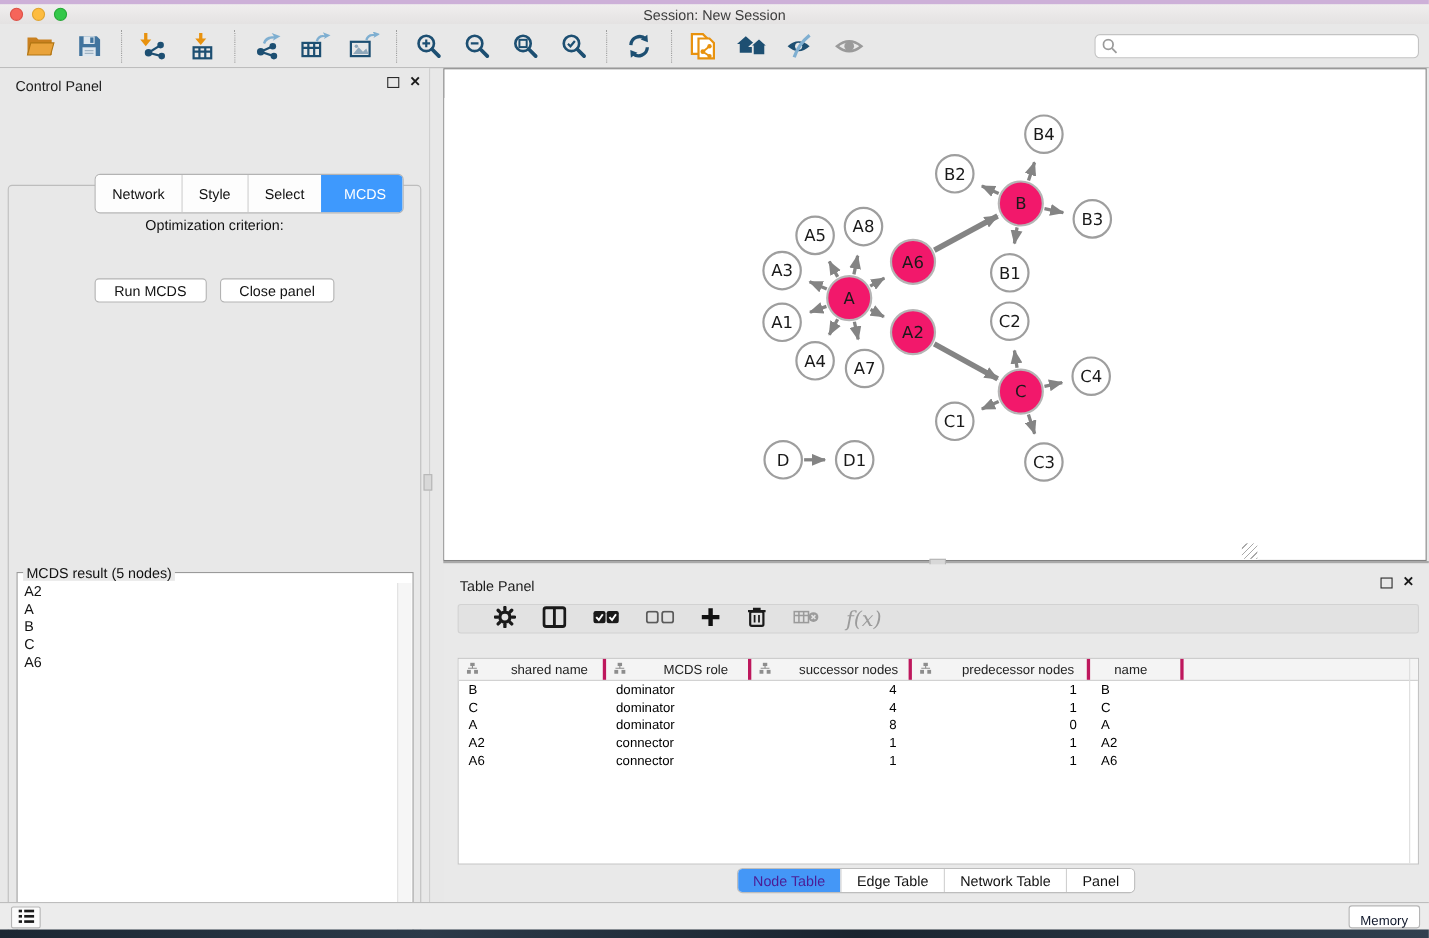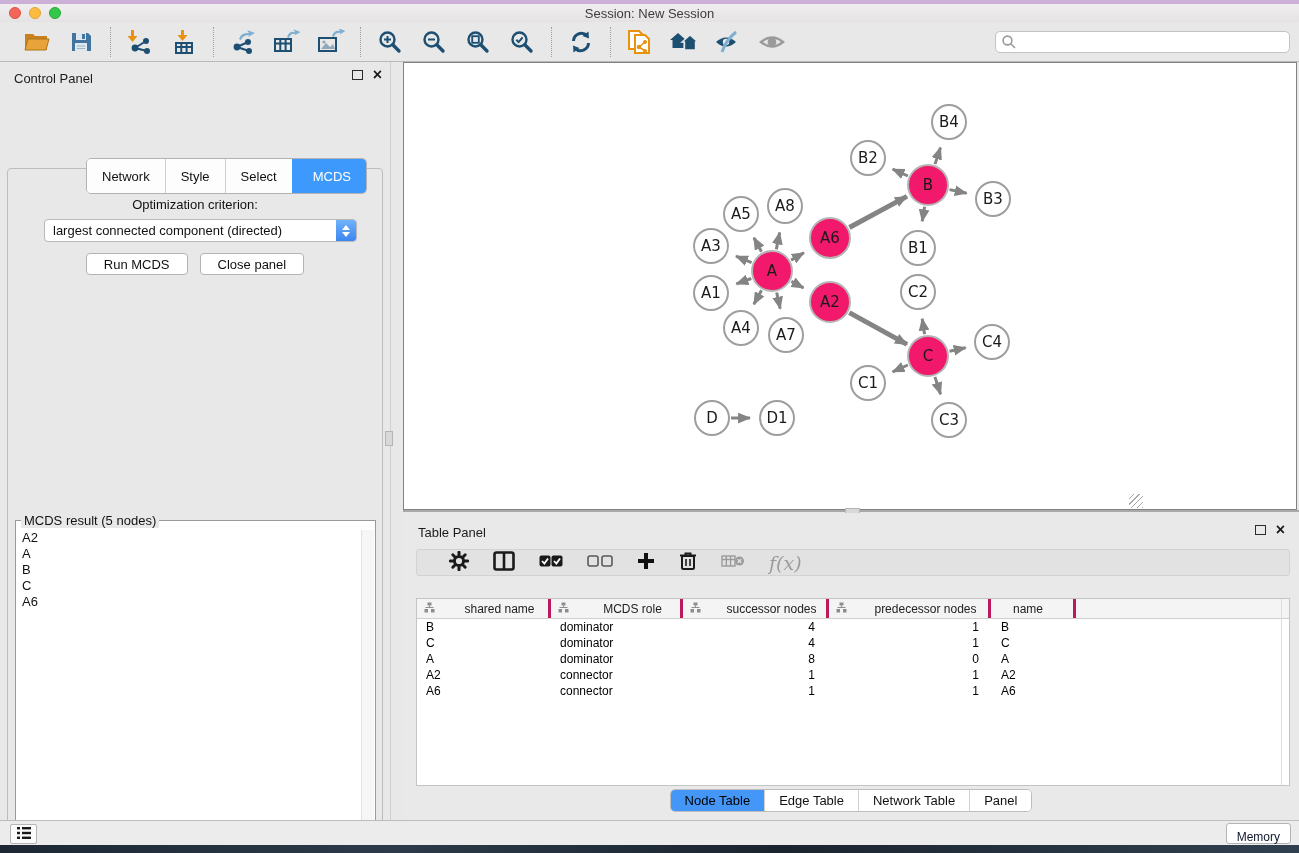--- a/index.html
+++ b/index.html
@@ -77,21 +77,21 @@
   .td { font-size:12px; color:#000; white-space:nowrap; overflow:hidden; }
   .col0 { width:134px; } .col1 { width:132px; } .col2 { width:146px; } .col3 { width:162px; } .col4 { width:85px; }
   .td.col0 { padding-left:9px; } .td.col1 { padding-left:9px; }
   .td.col2 { text-align:right; padding-right:14px; } .td.col3 { text-align:right; padding-right:12px; }
   .td.col4 { padding-left:10px; }
   .table-vline { position:absolute; right:7px; top:0; width:1px; height:100%; background:#ddd; }
   .tp-tabs { position:absolute; left:0; width:100%; top:276px; display:flex; justify-content:center; }
   .tp-tabgroup { display:flex; height:23px; border:1px solid #bdbdbd; border-radius:5px; overflow:hidden; background:#fff; }
   .tp-tab { padding:0 14px; display:flex; align-items:center; font-size:13px; color:#111; background:#fff; border-left:1px solid #d0d0d0; }
   .tp-tab:first-child { border-left:none; }
-  .tp-tab.active { background:#4497f7; color:#000000; border-left-color:#4497f7; }
+  .tp-tab.active { background:#4497f7; color:#4c1d95; border-left-color:#4497f7; }
 
   
   .statusbar { position:absolute; left:0; top:820px; width:100%; height:25px; background:#ececec; border-top:1px solid #bdbdbd; }
   .status-left-btn { position:absolute; left:10px; top:3px; width:27px; height:20px; background:#fbfbfb; border:1px solid #b5b5b5; border-radius:2px; display:flex; align-items:center; justify-content:center; }
   .memory-btn { position:absolute; right:8px; top:2px; height:21px; background:#fff; border:1px solid #b5b5b5; border-radius:3px; display:flex; align-items:center; gap:6px; padding:0 10px; font-size:12px; color:#0f172a;flex-direction:column; }
   .mem-dot { width:11px; height:11px; border-radius:50%; background:#21a038; }
   .desktop-bottom { position:absolute; left:0; top:845px; width:100%; height:8px; background:linear-gradient(90deg,#1c2733,#2c3a49 30%,#1a242f 60%,#31404f); }
 </style>
 </head>
 <body>
@@ -308,27 +308,20 @@
       <span class="ico-close">×</span>
     </div>
     <div class="cp-body">
       <div class="cp-tabs">
         <div class="cp-tab">Network</div>
         <div class="cp-tab">Style</div>
         <div class="cp-tab">Select</div>
         <div class="cp-tab active">MCDS</div>
       </div>
       <div class="opt-label">Optimization criterion:</div>
-      <div class="criterion">
-        <span class="criterion-text">largest connected component (directed)</span>
-        <span class="criterion-stepper">
-          <span class="chev-up"></span>
-          <span class="chev-dn"></span>
-        </span>
-      </div>
       <div class="cp-buttons">
         <button class="btn">Run MCDS</button>
         <button class="btn">Close panel</button>
       </div>
       <div class="result-box">
         <span class="result-legend">MCDS result (5 nodes)</span>
         <div class="result-list">
             <div class="result-item">A2</div>
             <div class="result-item">A</div>
             <div class="result-item">B</div>

